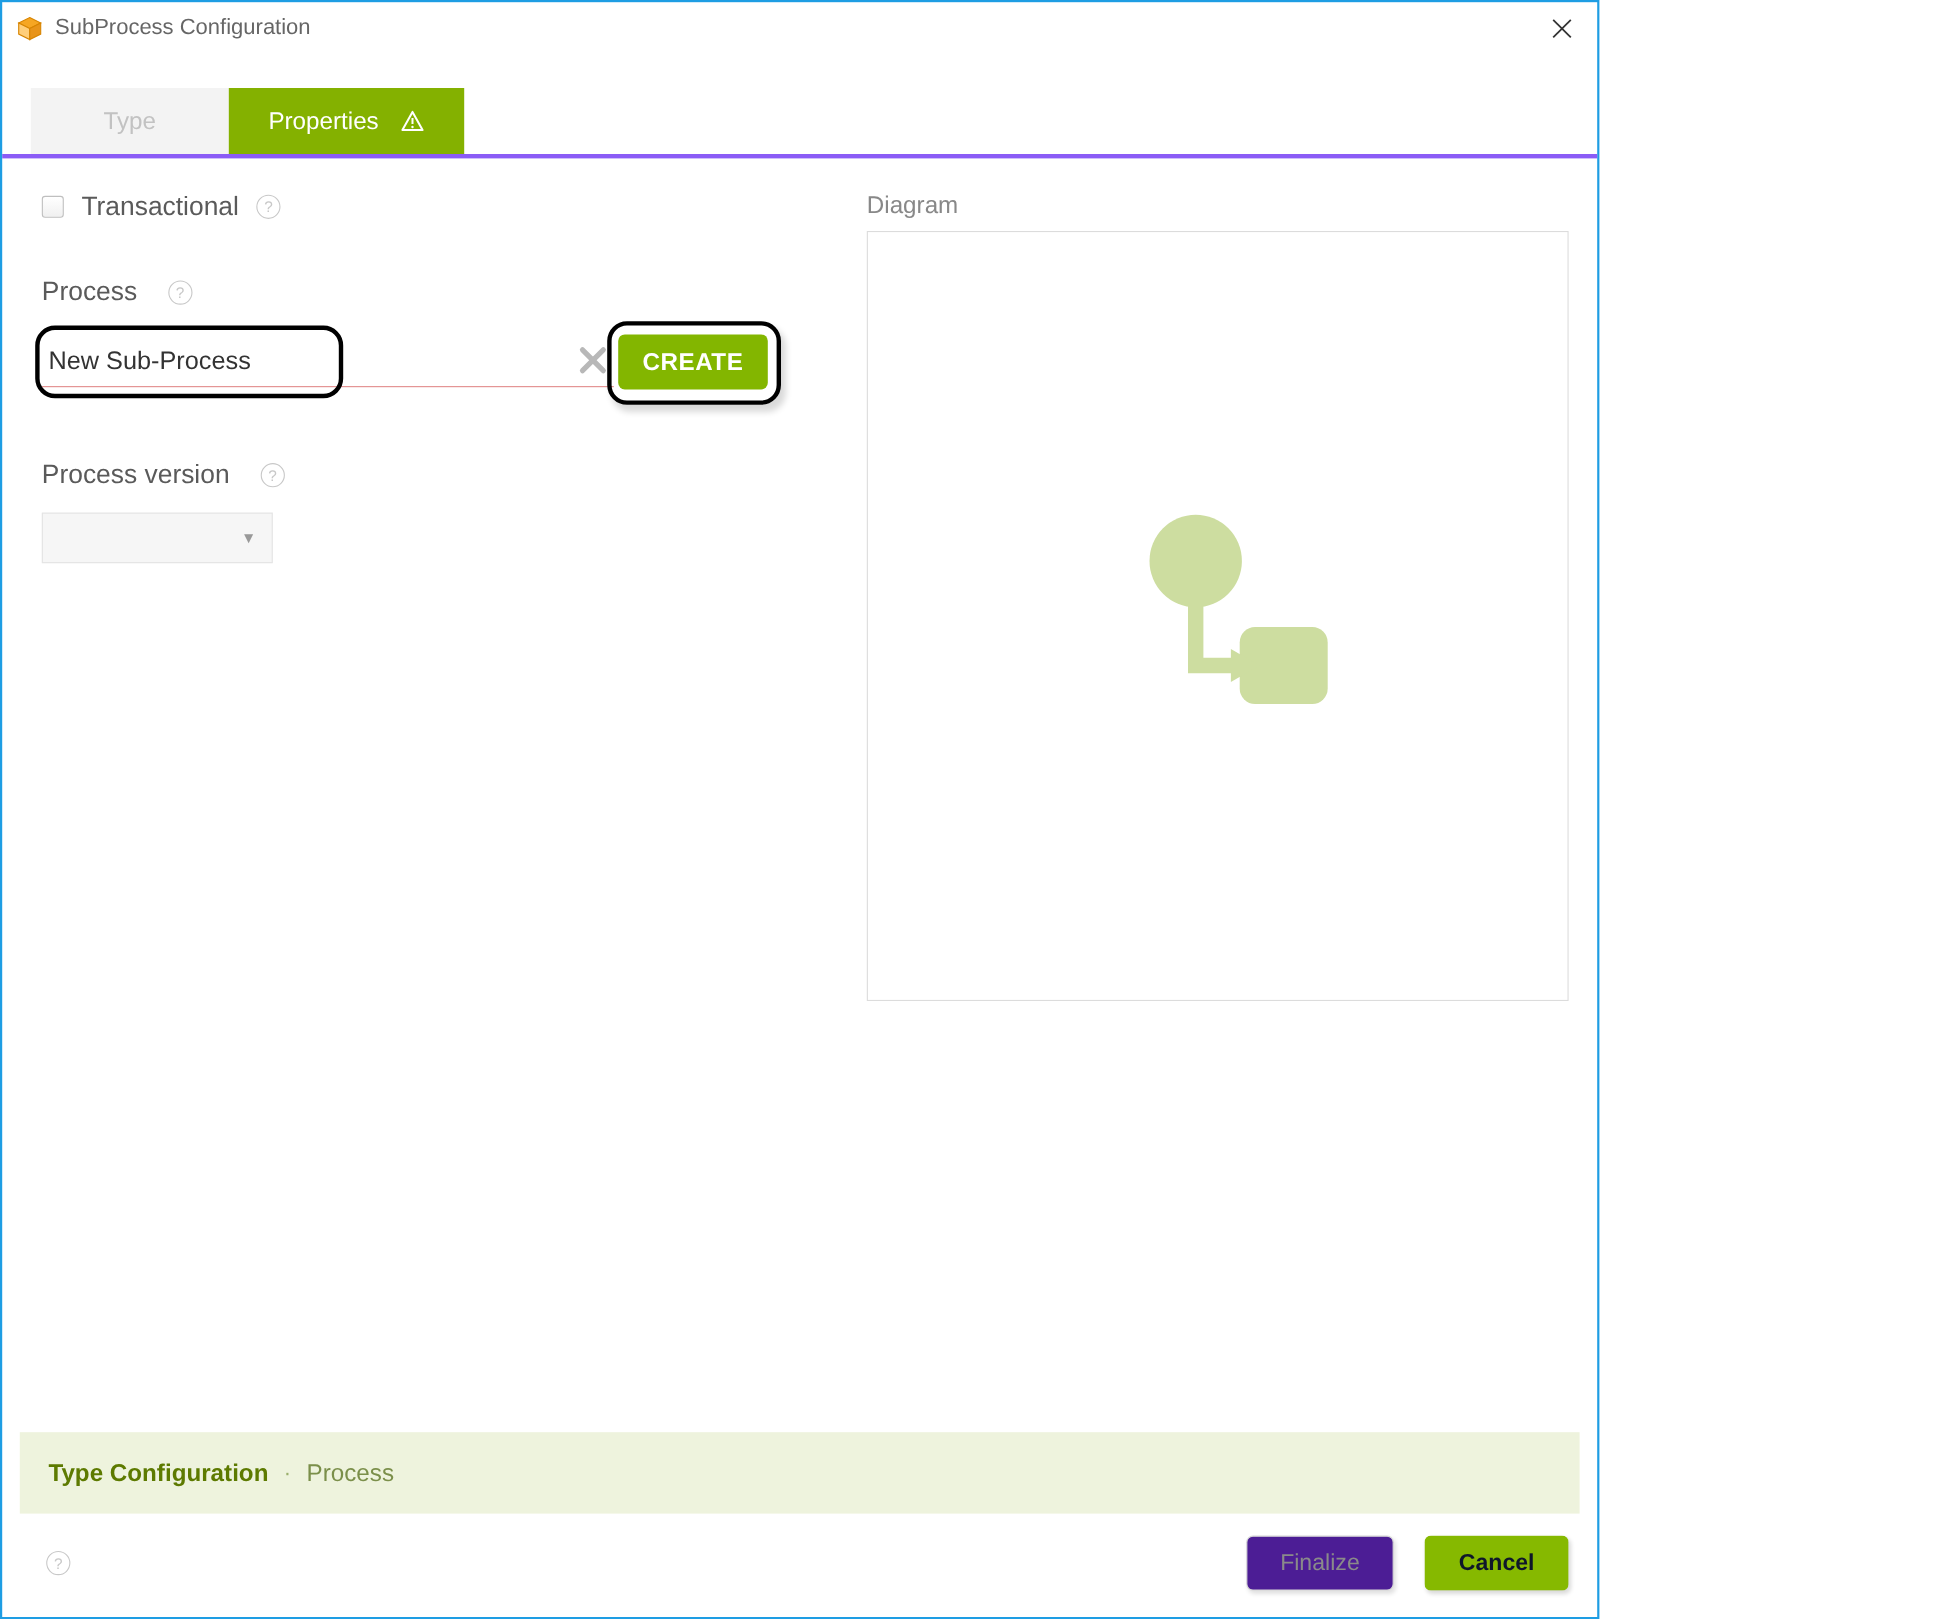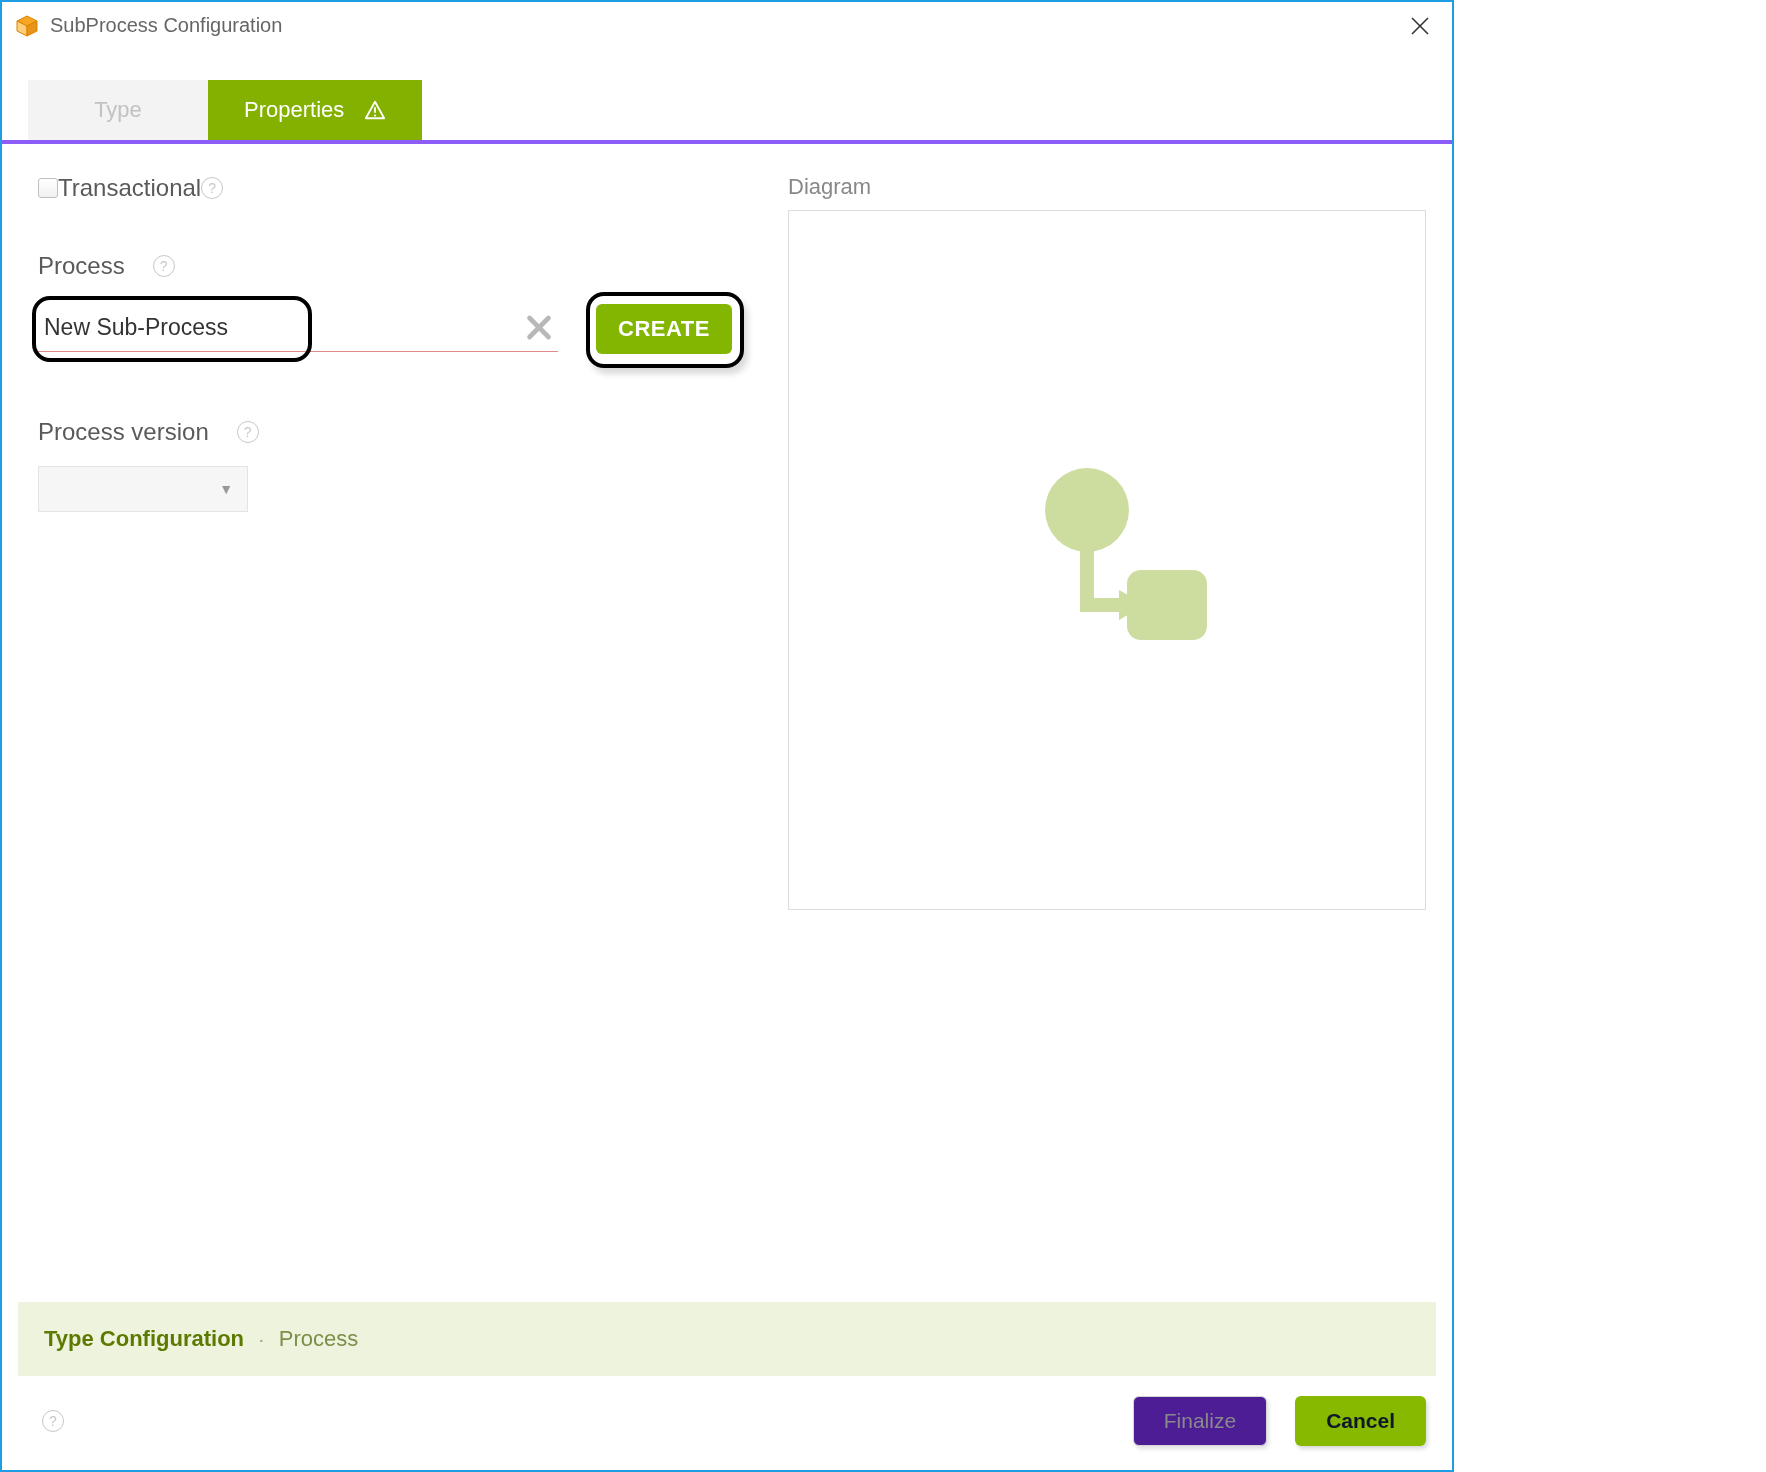--- a/index.html
+++ b/index.html
@@ -84,21 +84,21 @@
     display: flex;
     padding: 30px 26px 0 36px;
     gap: 40px;
   }
   .left-col { flex: 0 0 710px; }
   .right-col { flex: 1; }
 
   .field-row {
     display: flex;
     align-items: center;
-    gap: 0;
+    gap: 16px;
     margin-bottom: 50px;
   }
   .checkbox {
     width: 20px; height: 20px;
     border: 1px solid #bfbfbf;
     border-radius: 3px;
     background: linear-gradient(#fff,#f0f0f0);
     cursor: pointer;
   }
   .label-lg {
@@ -122,21 +122,21 @@
     color: #5a5a5a;
     display: flex;
     align-items: center;
     gap: 28px;
     margin-bottom: 20px;
   }
 
   .process-input-row {
     display: flex;
     align-items: center;
-    gap: 34px;
+    gap: 0;
     margin-bottom: 60px;
   }
   .input-wrap {
     position: relative;
     flex: 0 0 520px;
   }
   .highlight-box {
     position: absolute;
     left: -6px; top: -10px;
     width: 280px; height: 66px;

